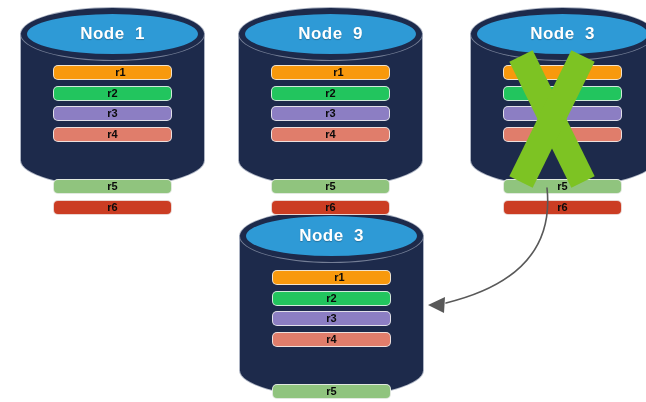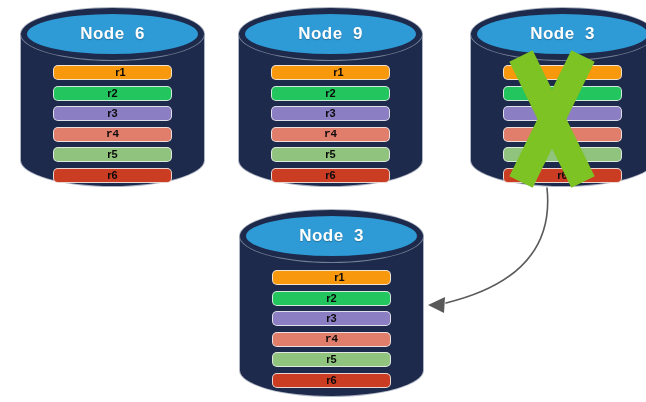--- a/index.html
+++ b/index.html
@@ -40,36 +40,36 @@
   .bar{
     height:13px;border-radius:5px;
     border:1px solid rgba(240,240,240,0.85);
     font-size:11px;font-weight:bold;color:#0a0a0a;
     line-height:12px;text-align:center;
     box-sizing:content-box;
   }
   .rc0{background:#F8990D;padding-left:16px;}
   .rc1{background:#22c55e;}
   .rc2{background:#8C7EC3;}
-  .rc3{background:#E07D6B;font-family:Liberation Mono, monospace;}
-  .rc4{background:#90C47E;}
+  .rc3{background:#E07D6B;}
+  .rc4{background:#90C47E;margin-top:32px;}
   .rc5{background:#CB3D23;}
 
   .fail-x{position:absolute;left:35px;top:41px;z-index:6;}
   .arrow-layer{position:absolute;left:420px;top:186px;z-index:5;pointer-events:none;}
 </style>
 </head>
 <body>
 
 <div id="canvas">
 
   <div class="node" id="node1">
     <div class="cyl-body"></div>
     <div class="cyl-top">
-      <span class="node-title">Node 6</span>
+      <span class="node-title">Node 1</span>
     </div>
     <div class="records">
       <div class="bar rc0">r1</div>
       <div class="bar rc1">r2</div>
       <div class="bar rc2">r3</div>
       <div class="bar rc3">r4</div>
       <div class="bar rc4">r5</div>
       <div class="bar rc5">r6</div>
     </div>
   </div>

